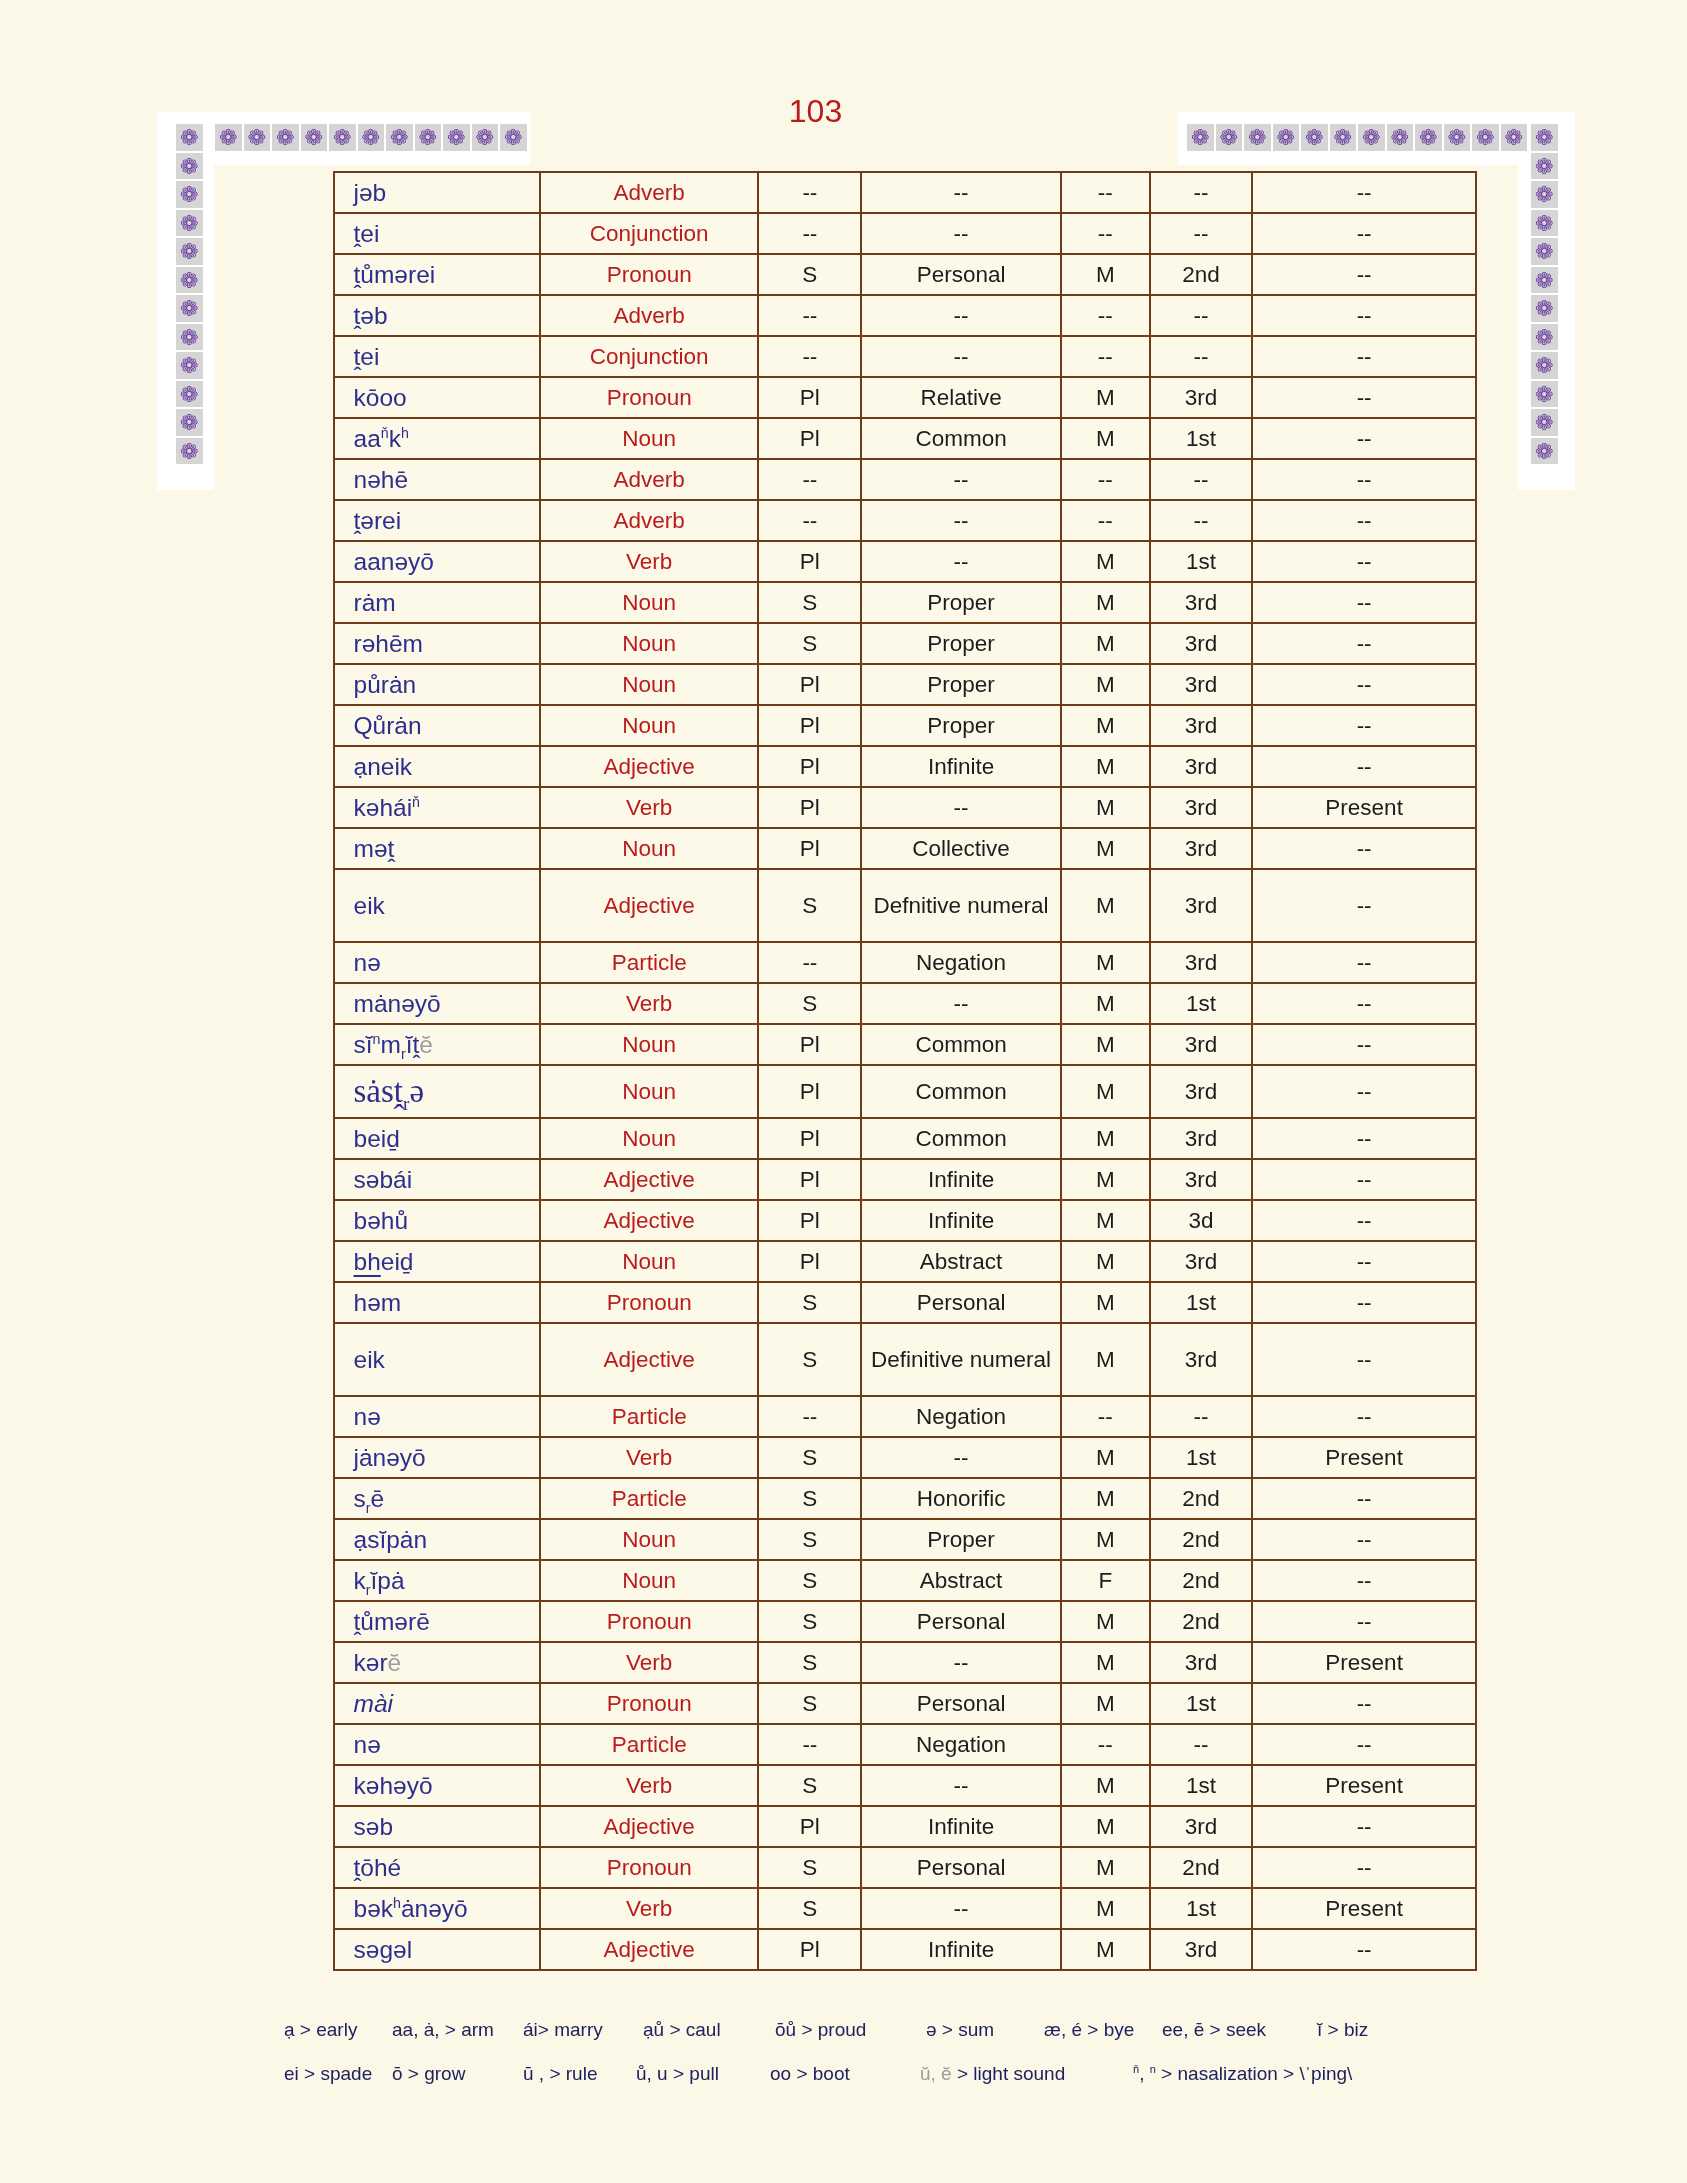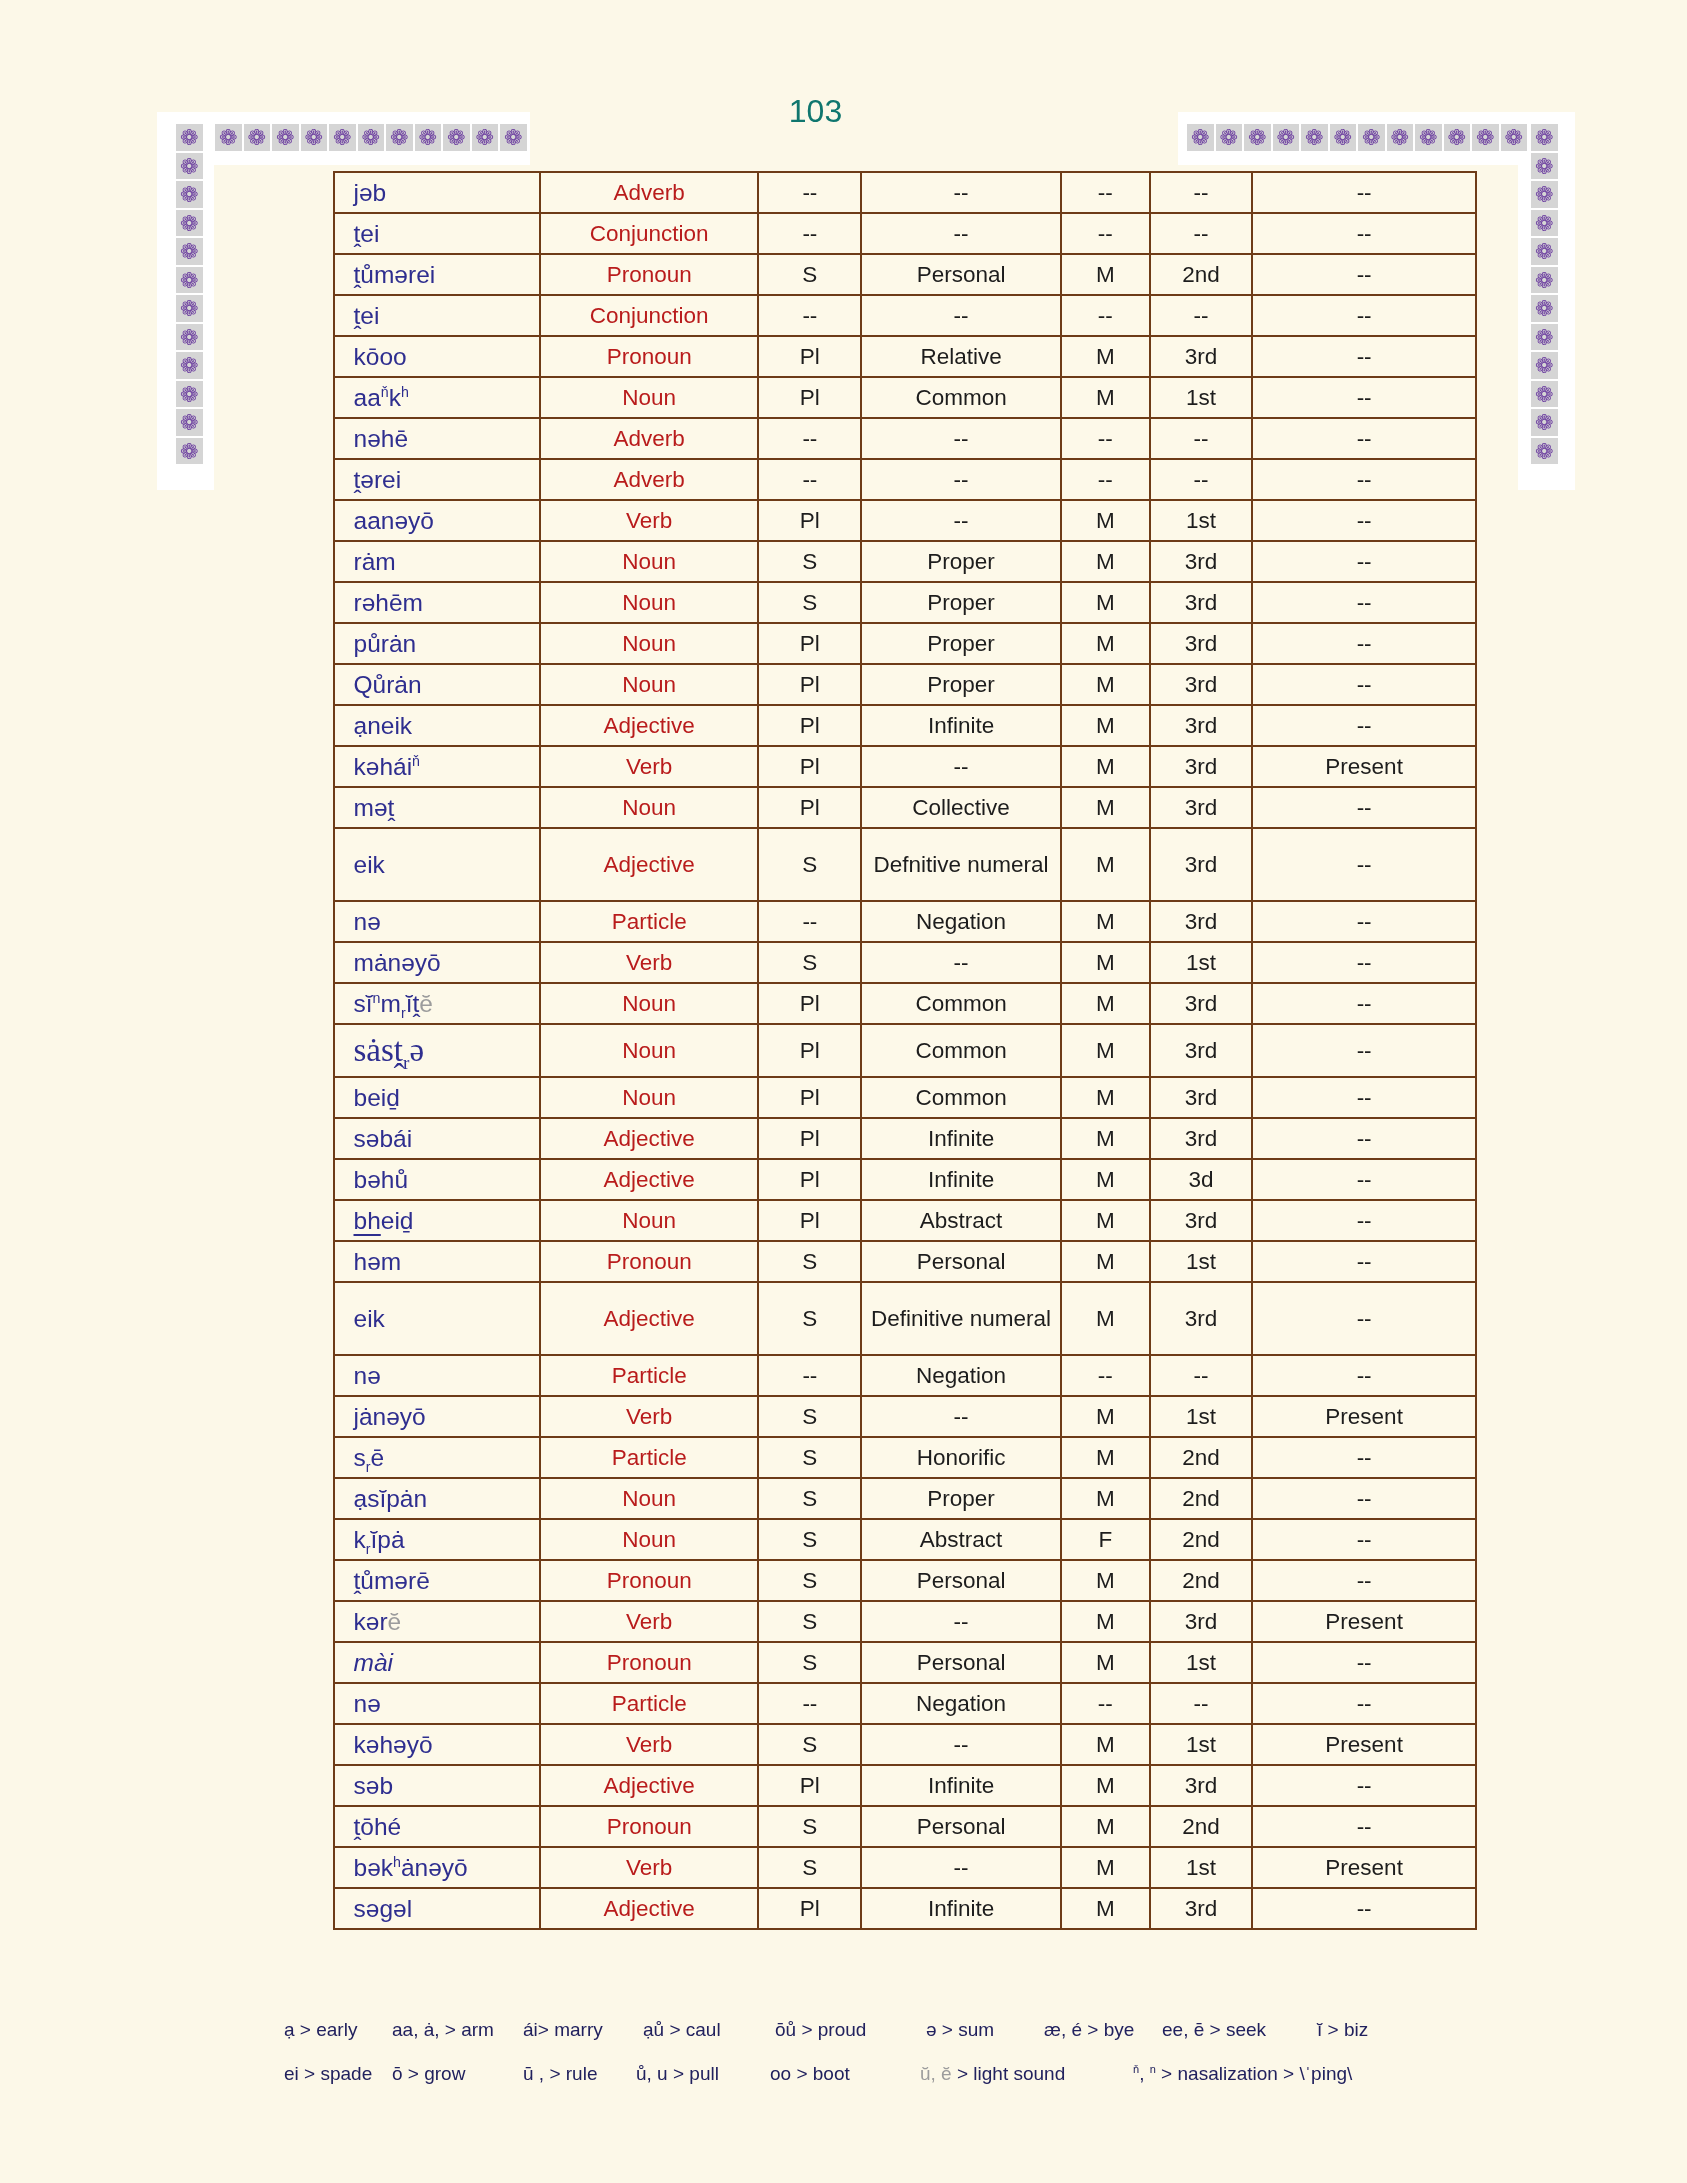--- a/index.html
+++ b/index.html
@@ -23,21 +23,21 @@
   #fs-r {left:1530px;top:123px;}
   .flower{
     width:26.5px;height:26.5px;margin:1px;
     background:#d5d5d5;color:#6f42a1;
     font-size:22px;line-height:27px;text-align:center;
     font-family:"DejaVu Sans",sans-serif;
   }
   
   .page-num{
     position:absolute;left:0;top:93px;width:1631px;
-    text-align:center;font-size:32px;color:#0f766e;
+    text-align:center;font-size:32px;color:#b91c1c;
   }
   
   #tbl-wrap{position:absolute;left:333px;top:171px;}
   table{border-collapse:collapse;table-layout:fixed;width:1024px;background:#fdf9e9;}
   td{
     border:2px solid #6e3c18;border-top-width:2.6px;border-bottom-width:2.6px;
     padding:2.6px 6.6px;vertical-align:middle;text-align:center;
     font-size:22.5px;color:#1d1d1d;overflow:hidden;
   }
   tr{height:41px;}
@@ -151,20 +151,29 @@
         <tr>
           <td class="col-word">ṱůmərei</td>
           <td class="col-pos">Pronoun</td>
           <td class="col-num">S</td>
           <td class="col-type">Personal</td>
           <td class="col-gender">M</td>
           <td class="col-person">2nd</td>
           <td class="col-tense">--</td>
         </tr>
         <tr>
+          <td class="col-word">ṱəb</td>
+          <td class="col-pos">Adverb</td>
+          <td class="col-num">--</td>
+          <td class="col-type">--</td>
+          <td class="col-gender">--</td>
+          <td class="col-person">--</td>
+          <td class="col-tense">--</td>
+        </tr>
+        <tr>
           <td class="col-word">ṱei</td>
           <td class="col-pos">Conjunction</td>
           <td class="col-num">--</td>
           <td class="col-type">--</td>
           <td class="col-gender">--</td>
           <td class="col-person">--</td>
           <td class="col-tense">--</td>
         </tr>
         <tr>
           <td class="col-word">kōoo</td>

